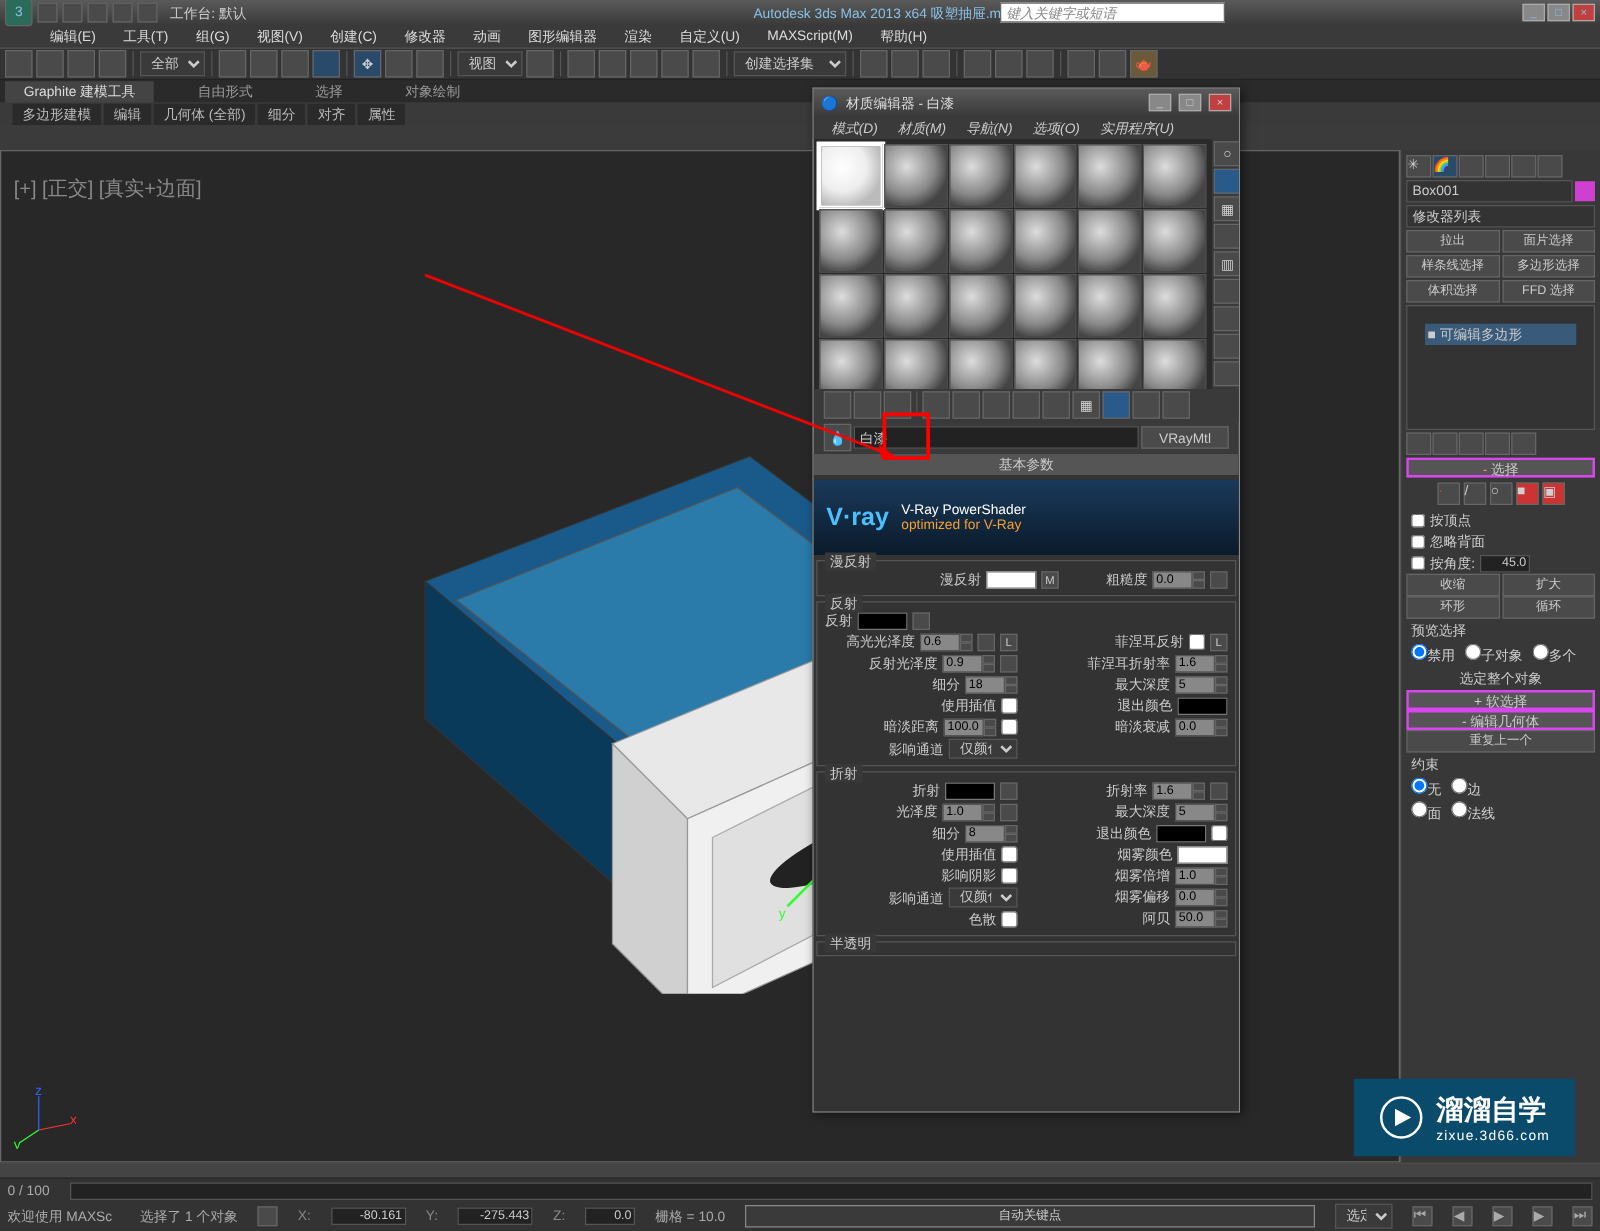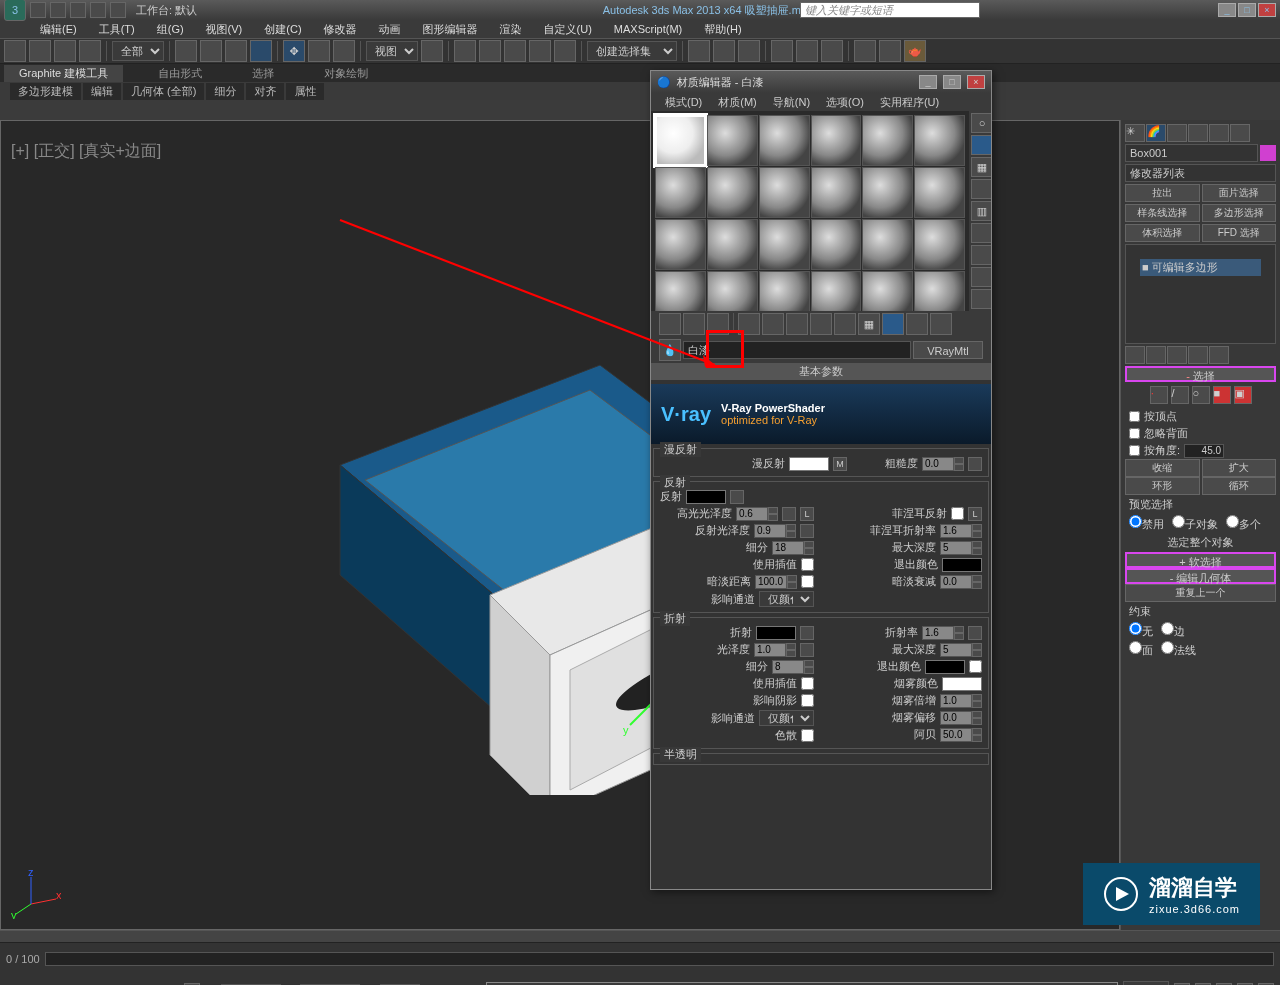--- a/index.html
+++ b/index.html
@@ -33,30 +33,30 @@
 .stack-area { height: 100px; background: #333; border: 1px solid #555; padding: 14px; }
 .stack-item { color: #ccc; font-size: 11px; padding: 1px 2px; }
 .stack-item.sel { background: #3a5a7a; }
 .rollout-header { height: 16px; background: #555; color: #ccc; text-align: center; font-size: 11px; line-height: 16px; border: 2px solid #d946ef; }
 .checkbox-row { display: flex; align-items: center; gap: 4px; padding: 1px 4px; font-size: 11px; }
 .checkbox-row input { width: 11px; height: 11px; }
 .spinner { width: 40px; height: 14px; background: #222; border: 1px solid #555; color: #ccc; font-size: 10px; text-align: right; padding-right: 2px; }
 .radio-row { display: flex; gap: 8px; padding: 1px 4px; font-size: 11px; }
 .bottom-area { position: absolute; bottom: 0; left: 0; right: 0; height: 55px; background: #333; border-top: 1px solid #555; }
 .timeline { height: 12px; background: #444; border-bottom: 1px solid #222; }
-.status-row { display: flex; align-items: center; height: 20px; padding: 16px 6px; gap: 5px; font-size: 11px; color: #aaa; }
+.status-row { display: flex; align-items: center; height: 20px; padding: 4px 6px; gap: 16px; font-size: 11px; color: #aaa; }
 .status-btn { height: 16px; width: 16px; background: #4a4a4a; border: 1px solid #666; }
 
 .mat-editor { position: absolute; top: 70px; left: 650px; width: 342px; height: 820px; background: #3a3a3a; border: 1px solid #888; box-shadow: 2px 2px 8px rgba(0,0,0,0.5); z-index: 10; display: flex; flex-direction: column; }
 .mat-title { height: 22px; background: linear-gradient(#5a5a5a, #3a3a3a); display: flex; align-items: center; padding: 0 6px; gap: 6px; }
 .mat-title-text { flex: 1; font-size: 11px; color: #ddd; }
 .win-btn { width: 18px; height: 14px; background: #888; border: 1px solid #aaa; font-size: 9px; text-align: center; line-height: 12px; }
 .win-btn.red { background: #c04040; }
 .mat-menu { height: 18px; display: flex; align-items: center; padding: 0 6px; gap: 0px; font-size: 11px; background: #3a3a3a; }
-.mat-menu span { padding: 1px 8px; color: #ccc; }
+.mat-menu span { padding: 1px 8px; color: #ccc; font-style: italic; }
 .mat-body { flex: 1; display: flex; overflow: hidden; }
 .slots-side { width: 22px; background: #3a3a3a; display: flex; flex-direction: column; gap: 2px; padding: 2px; }
 .slots-area { flex: 1; background: #2a2a2a; padding: 4px; overflow-y: auto; }
 .slot-grid { display: grid; grid-template-columns: repeat(6, 1fr); gap: 1px; }
 .mat-slot { aspect-ratio: 1; background: radial-gradient(circle at 35% 35%, #ddd, #888 50%, #444 75%); border: 1px solid #555; }
 .mat-slot.sel { border: 2px solid #fff; outline: 2px solid #fff; }
 .mat-toolbar { display: flex; gap: 2px; padding: 2px 8px; background: #3a3a3a; flex-wrap: wrap; }
 .mat-name-row { display: flex; gap: 2px; padding: 2px 8px; align-items: center; }
 .mat-name { flex: 1; height: 18px; background: #222; border: 1px solid #555; color: #ccc; padding: 0 4px; }
 .mat-type { width: 70px; text-align: center; height: 18px; line-height: 18px; background: #4a4a4a; border: 1px solid #666; color: #ccc; font-size: 11px; }
@@ -377,21 +377,21 @@
   <div class="mat-name-row">
     <div class="tb-btn">💧</div>
     <input class="mat-name" value="白漆" style="">
     <div class="mat-type">VRayMtl</div>
   </div>
   <div class="mat-rollouts">
     <div class="rollout-title">基本参数</div>
     <div class="vray-banner">
       <span class="vray-logo">V·ray</span>
       <div>
-        <div class="vray-text" style="font-weight:bold">V-Ray PowerShader</div>
+        <div class="vray-text" style="font-weight:normal">V-Ray PowerShader</div>
         <div class="vray-text" style="color:#f6a030">optimized for V-Ray</div>
       </div>
     </div>
 
     <div class="mat-group">
       <span class="mat-group-label">漫反射</span>
       <div class="param-row">
         <span class="param-label">漫反射</span>
         <div class="swatch white"></div>
         <div class="map-btn">M</div>

